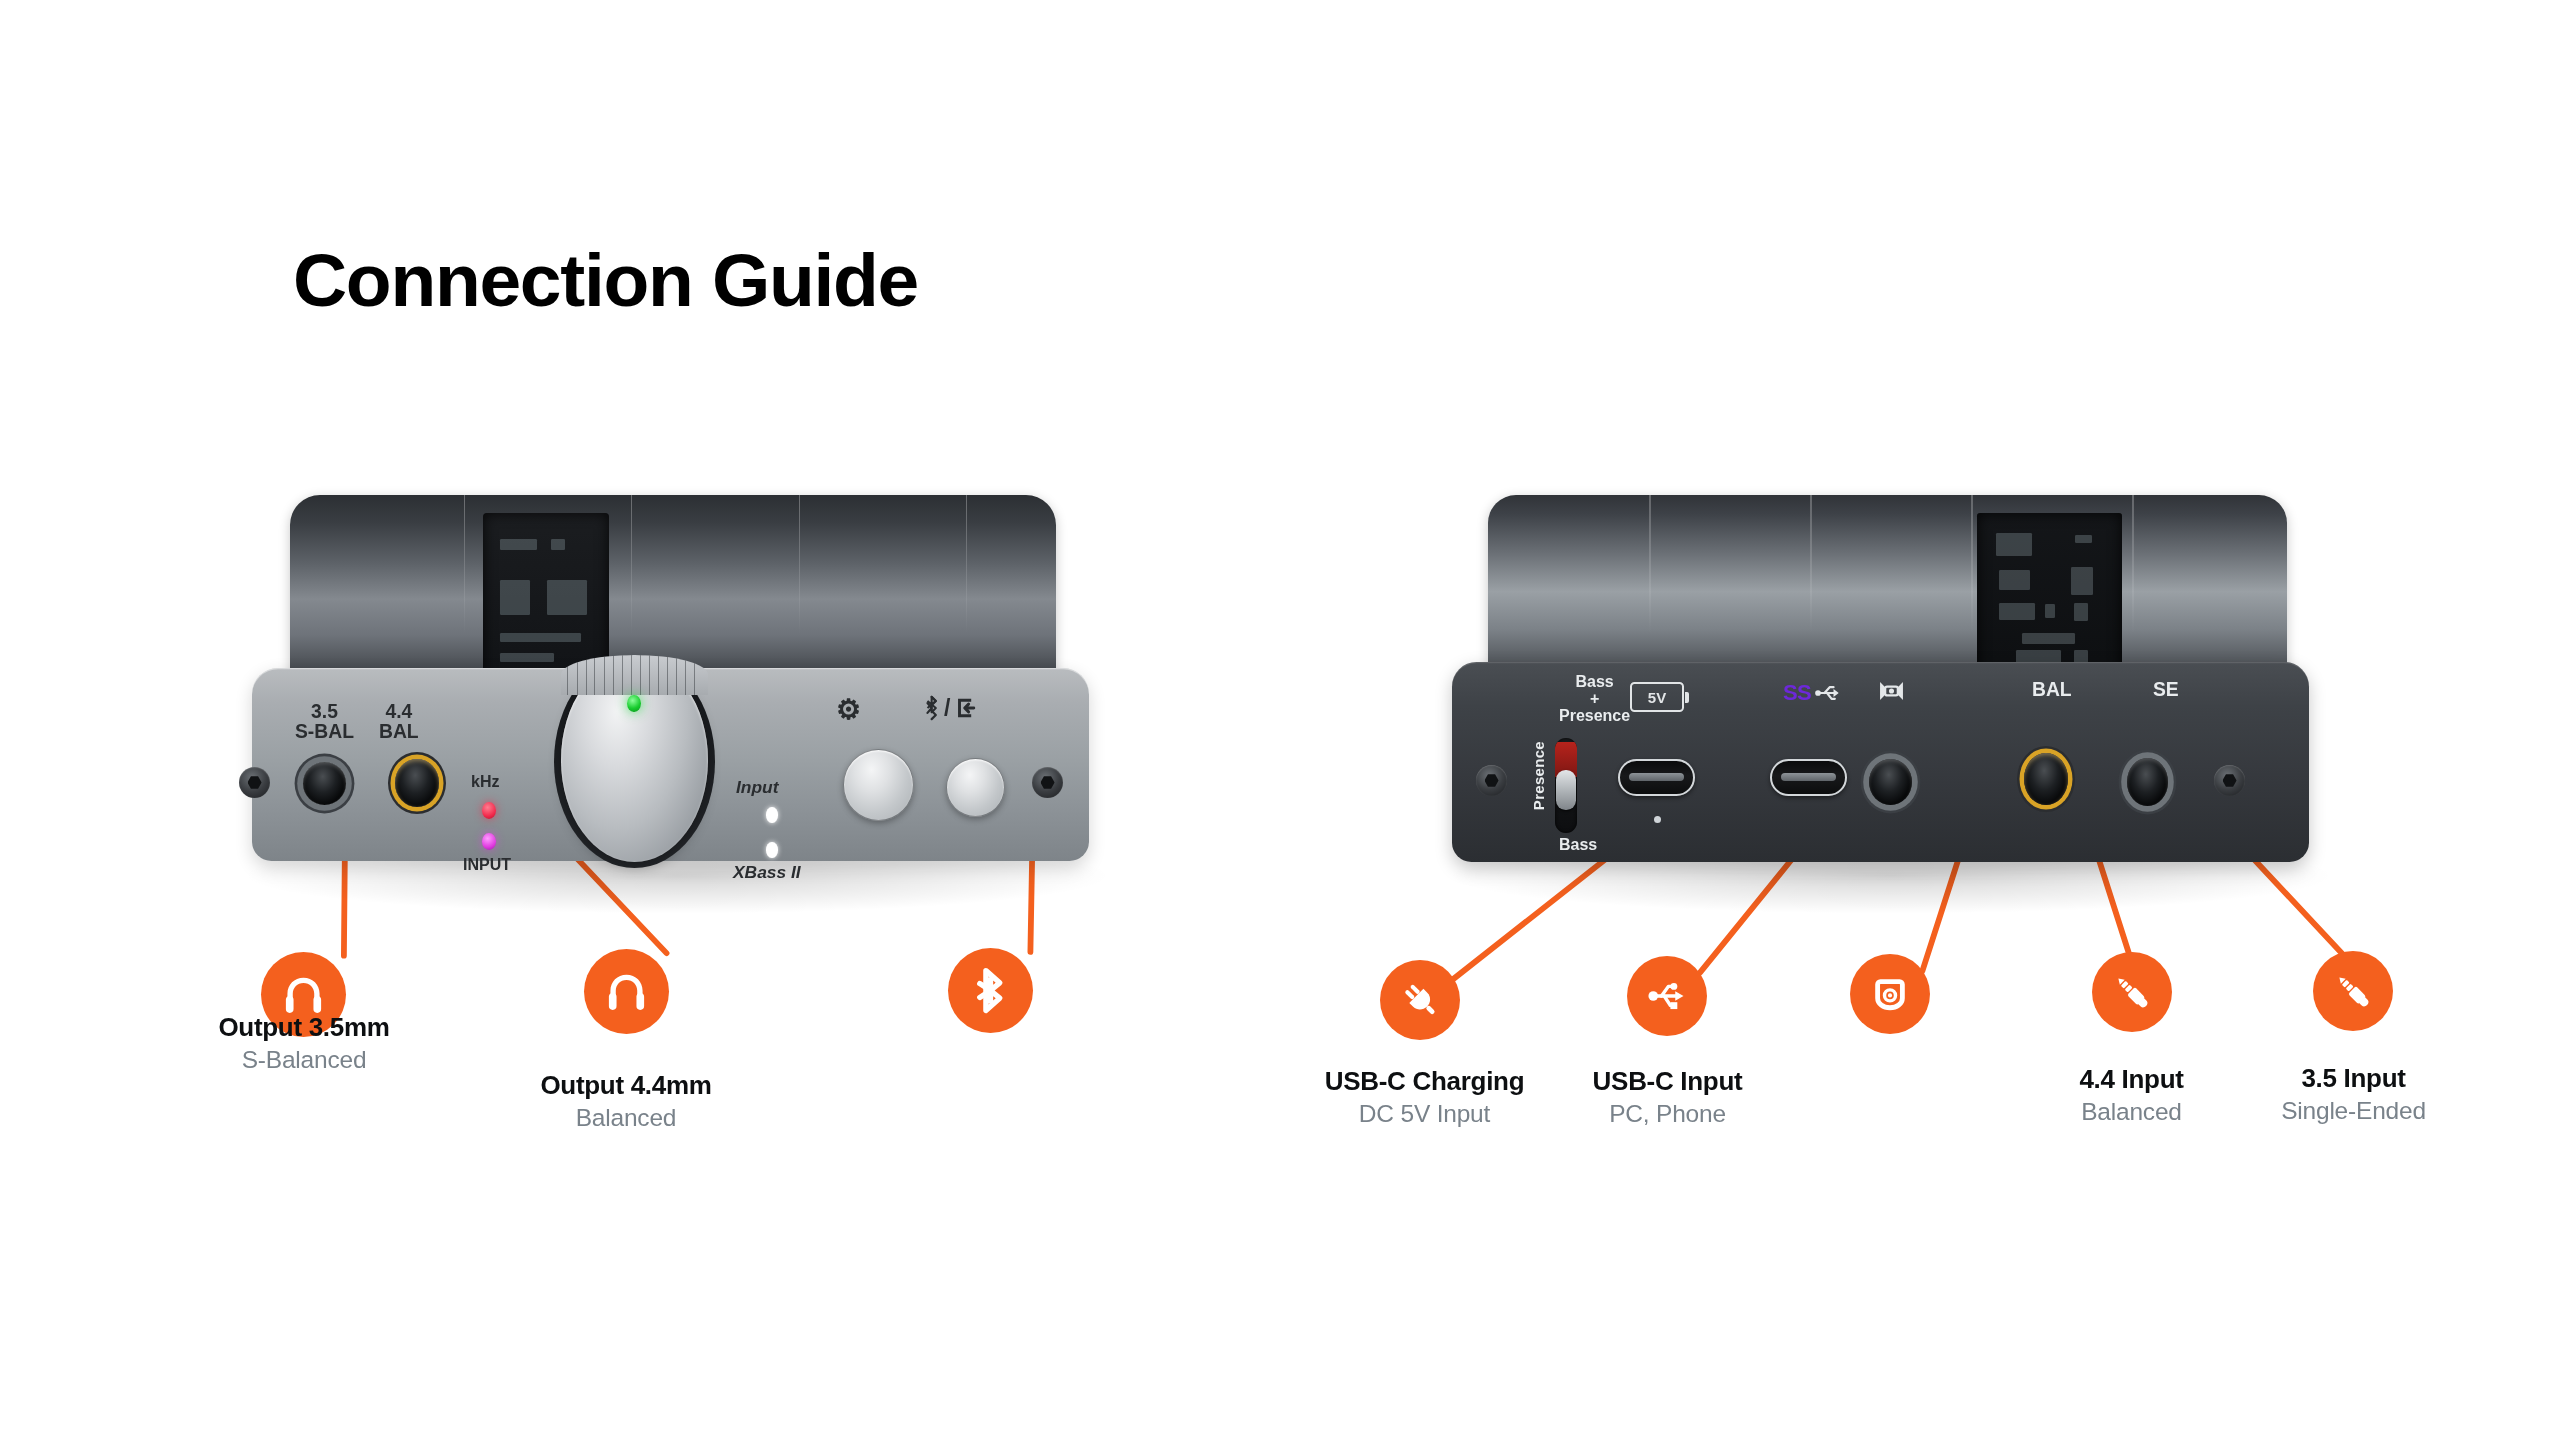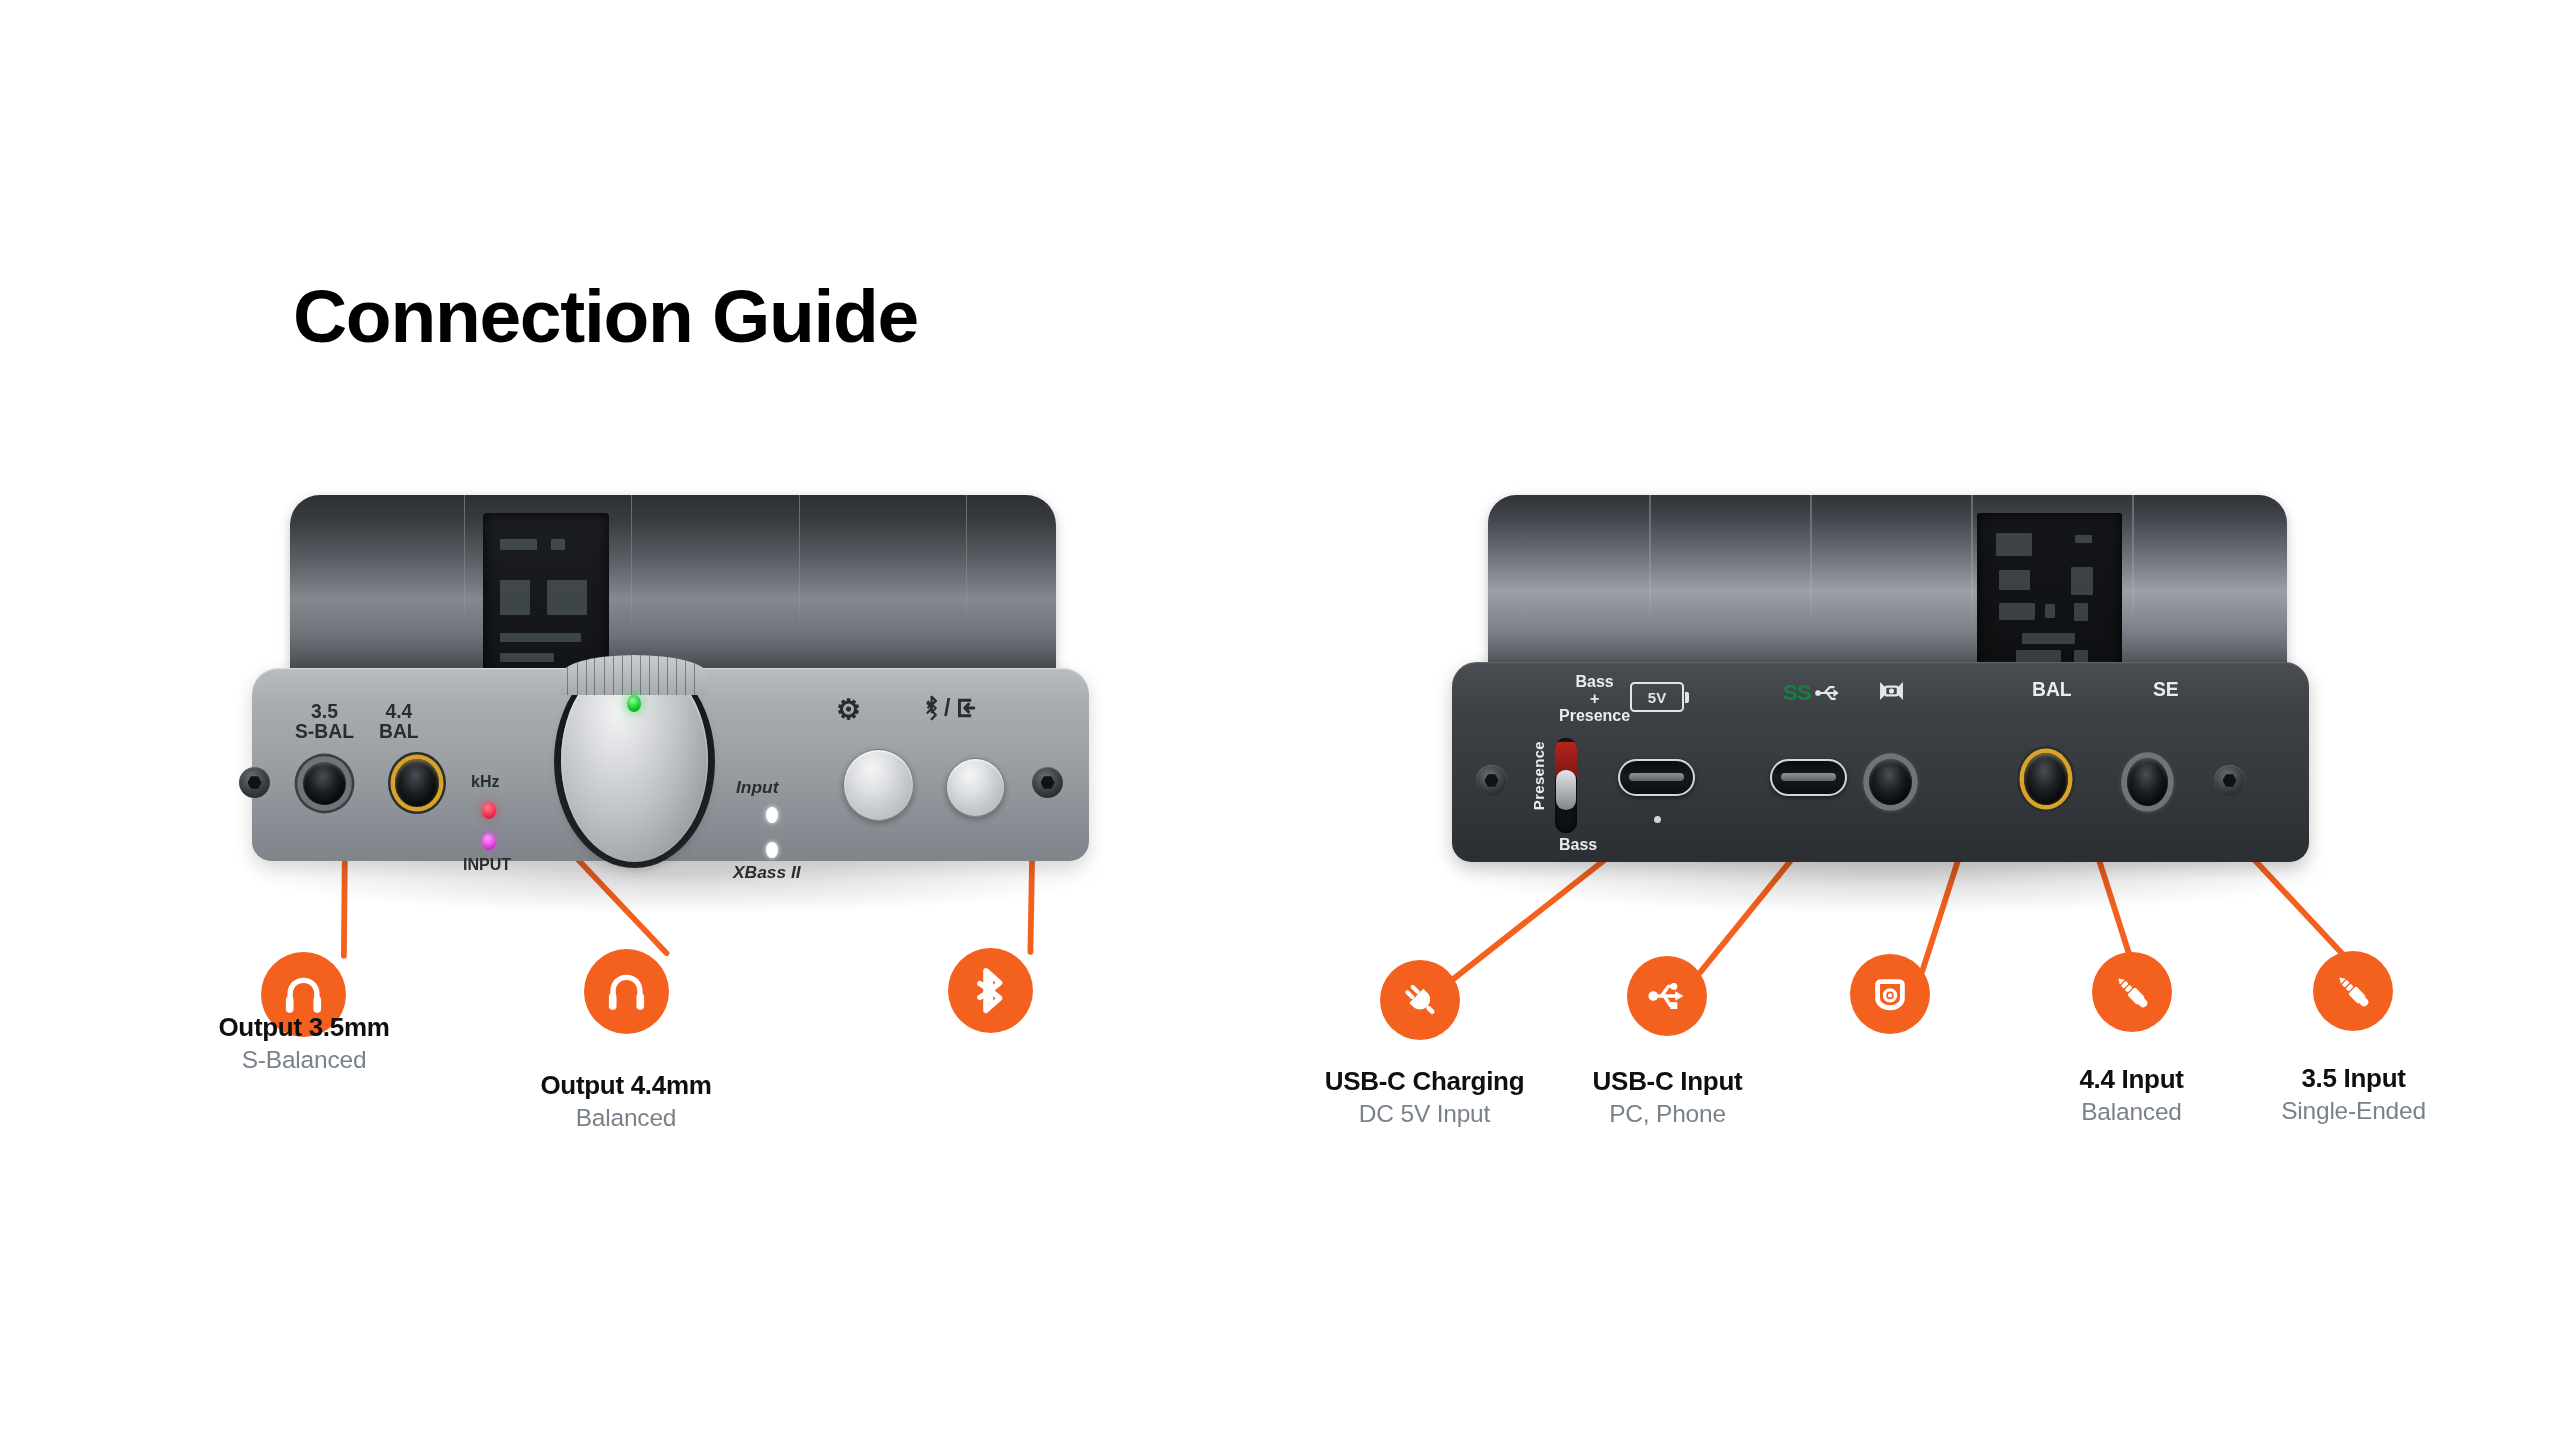--- a/index.html
+++ b/index.html
@@ -5,21 +5,21 @@
   * { margin:0; padding:0; box-sizing:border-box; }
   html,body { width:2576px; height:1449px; background:#ffffff; overflow:hidden; }
   body { font-family:"Liberation Sans", sans-serif; }
 
   #stage { position:relative; width:2576px; height:1449px; background:#fff; }
 
   
   #title {
     position:absolute; left:293px; top:237px;
     font-size:75px; font-weight:bold; color:#000;
-    letter-spacing:-1.3px; white-space:nowrap;margin-top:36px;
+    letter-spacing:-1.3px; white-space:nowrap;
   }
 
   
   .device-wrap { position:absolute; }
 
   
   #device-front { left:213px; top:489px; width:947px; height:412px; }
   #device-rear  { left:1417px; top:489px; width:966px; height:412px; }
 
   
@@ -383,21 +383,21 @@
     <div class="batt-icon" style="left:213px;top:193px;">
       <span>5V</span>
     </div>
     <div class="usbc" style="left:201px;top:270px;width:77px;">
         <i></i>
       </div>
     <div style="position:absolute;left:237px;top:327px;width:7px;height:7px;border-radius:50%;
          background:#cfd4d8;"></div>
 
     <div style="position:absolute;left:366px;top:191px;display:flex;align-items:center;gap:2.6px;">
-      <span style="font-size:22px;font-weight:bold;color:#15803d;letter-spacing:-0.6px;">SS</span>
+      <span style="font-size:22px;font-weight:bold;color:#6d28d9;letter-spacing:-0.6px;">SS</span>
       <svg width="30" height="22" viewBox="0 0 46 34" fill="none" stroke="#e4e7e9" stroke-width="3.4" stroke-linecap="round" stroke-linejoin="round">
         <circle cx="6" cy="17" r="4.4" fill="#e4e7e9" stroke="none"></circle>
         <path d="M6 17 H34"></path>
         <path d="M16 17 L24 8 H30"></path>
         <path d="M20 17 L27 26 H32"></path>
         <path d="M30 11 L38 17 L30 23 Z" fill="#e4e7e9" stroke="none"></path>
       </svg>
     </div>
     <div class="usbc" style="left:353px;top:270px;width:77px;">
         <i></i>

